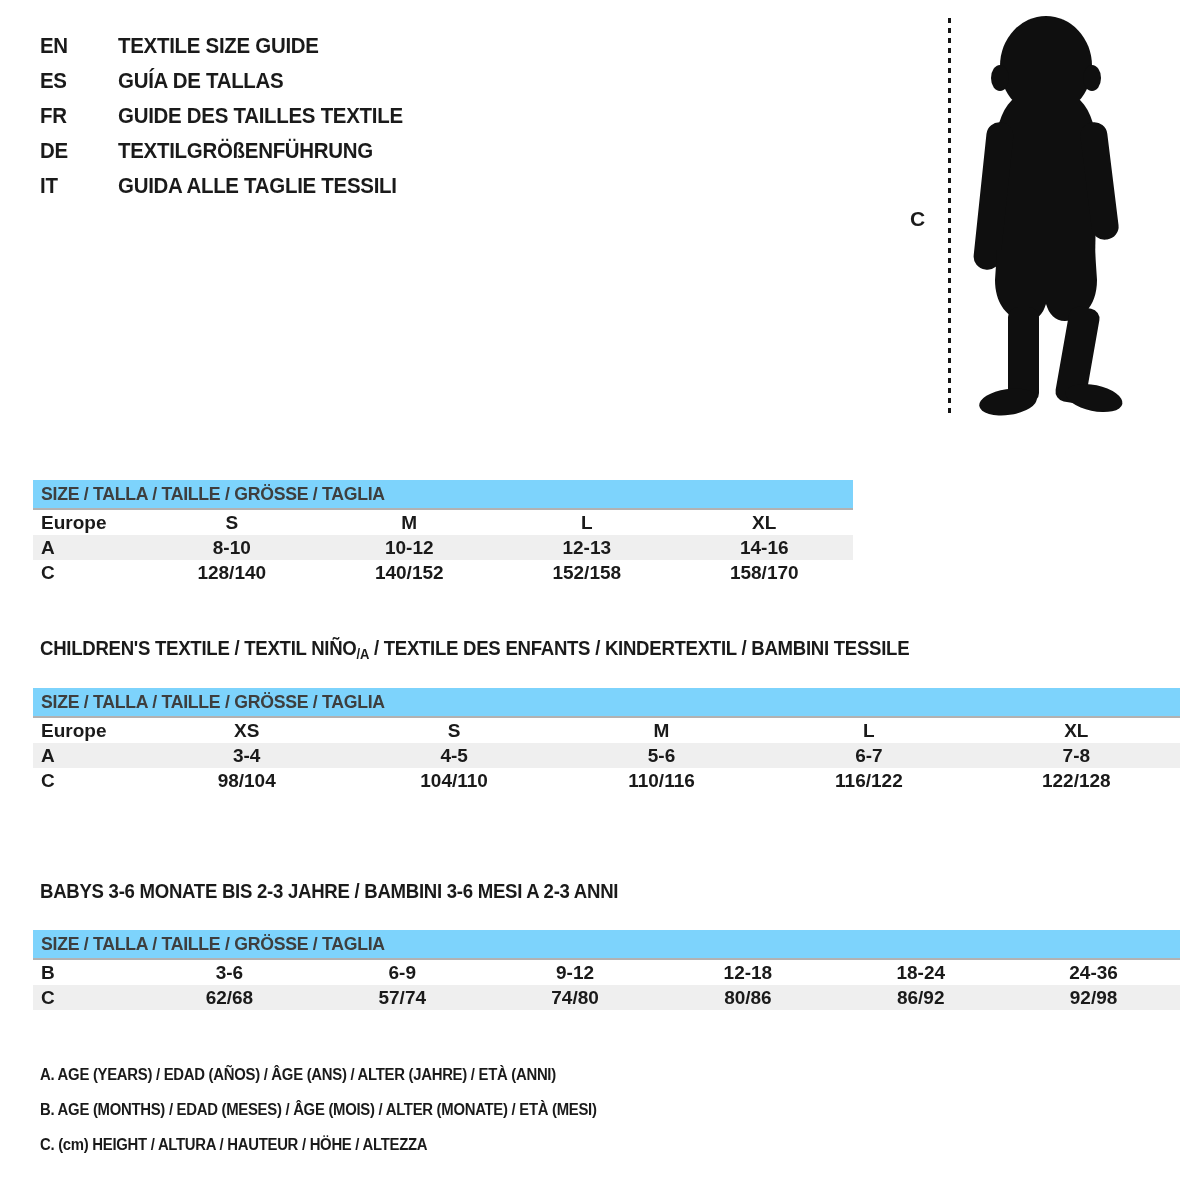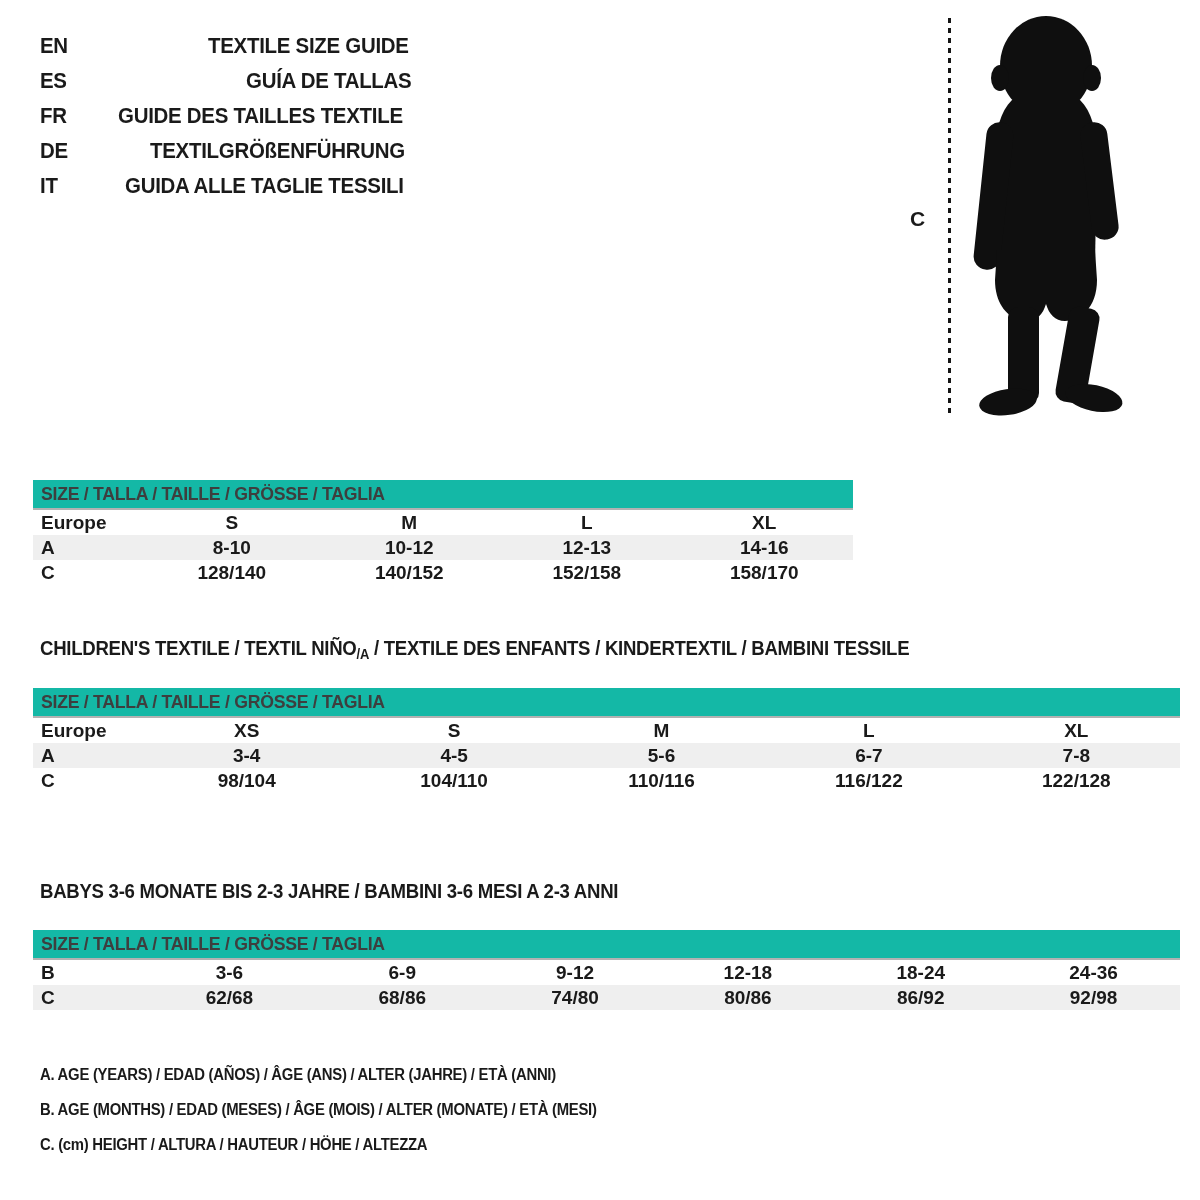--- a/index.html
+++ b/index.html
@@ -5,21 +5,21 @@
   html, body { margin:0; padding:0; background:#ffffff; }
   .canvas {
     position:relative; width:1200px; height:1200px; background:#ffffff;
     font-family:"Liberation Sans", sans-serif; font-weight:700; color:#1a1a1a;
     overflow:hidden;
   }
   .cond { display:inline-block; transform:scaleX(0.93); transform-origin:left center; white-space:nowrap; letter-spacing:-0.3px; }
 
   
   .lang-block { position:absolute; left:40px; top:28px; }
-  .lang-row { display:flex; height:35px; align-items:center; font-size:22px;justify-content:space-between; }
+  .lang-row { display:flex; height:35px; align-items:center; font-size:22px; }
   .lang-code { width:78px; }
 
   
   .measure-line {
     position:absolute; left:948px; top:18px; width:3px; height:396px;
     background:repeating-linear-gradient(to bottom, #151515 0px, #151515 5px, transparent 5px, transparent 10px);
   }
   .measure-label { position:absolute; left:910px; top:207px; font-size:21px; }
   .silhouette { position:absolute; left:965px; top:12px; }
 
@@ -30,21 +30,21 @@
   .sec3a { top:845px; }
   .sec3b { top:880px; }
   .subA { font-size:14px; vertical-align:-4px; }
 
   
   .sg-table { position:absolute; left:33px; }
   .t1 { top:480px; width:820px; }
   .t2 { top:688px; width:1147px; }
   .t3 { top:930px; width:1147px; }
   .thead {
-    height:30px; background:#14b8a6; color:#3e3e3e; font-size:19px;
+    height:30px; background:#7dd3fc; color:#3e3e3e; font-size:19px;
     display:flex; align-items:center; padding-left:8px; box-sizing:border-box;
     border-bottom:2px solid #b2b2b2;
   }
   .trow { display:flex; height:25px; align-items:center; font-size:19px; }
   .trow .lbl { width:110px; padding-left:8px; box-sizing:border-box; text-align:left; }
   .trow .val { flex:1; text-align:center; }
   .stripe { background:#efefef; }
 
   
   .legend-line { position:absolute; left:40px; font-size:16px; }
@@ -171,21 +171,21 @@
       <span class="val">3-6</span>
       <span class="val">6-9</span>
       <span class="val">9-12</span>
       <span class="val">12-18</span>
       <span class="val">18-24</span>
       <span class="val">24-36</span>
     </div>
     <div class="trow stripe">
       <span class="lbl">C</span>
       <span class="val">62/68</span>
-      <span class="val">68/86</span>
+      <span class="val">57/74</span>
       <span class="val">74/80</span>
       <span class="val">80/86</span>
       <span class="val">86/92</span>
       <span class="val">92/98</span>
     </div>
   </div>
 
   <div class="legend-line lg1">
     <span class="cond">A. AGE (YEARS) / EDAD (AÑOS) / ÂGE (ANS) / ALTER (JAHRE) / ETÀ (ANNI)</span>
   </div>

